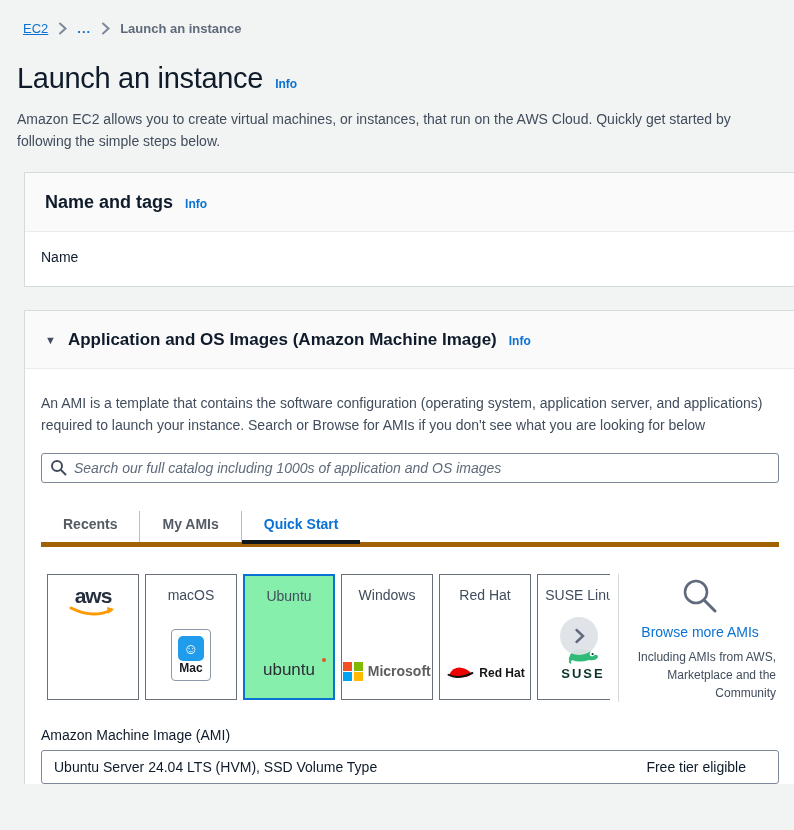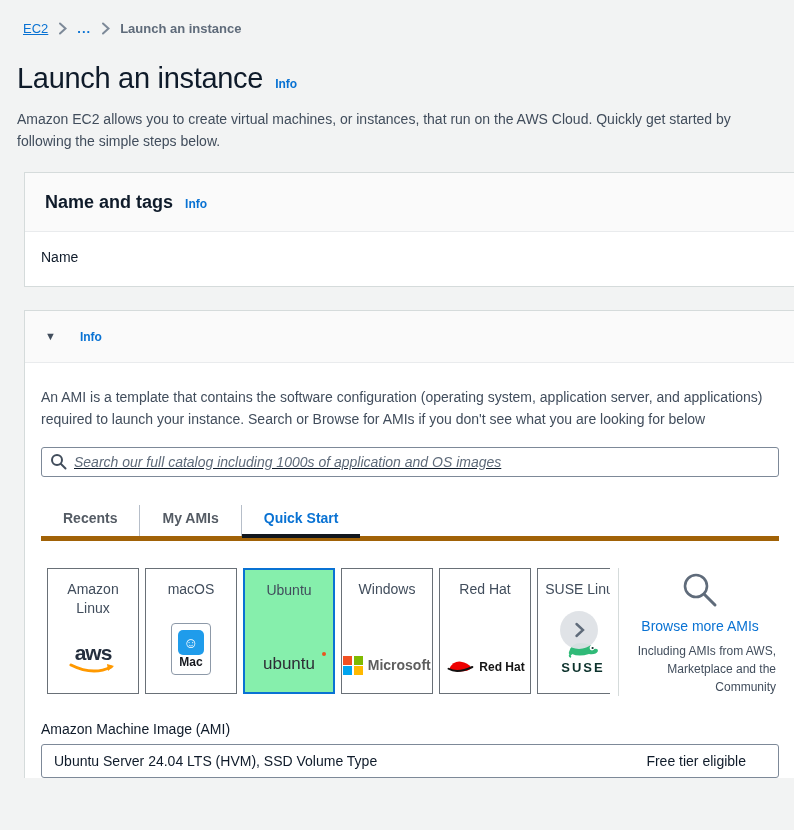--- a/index.html
+++ b/index.html
@@ -41,21 +41,21 @@
   .link { font-size:14px; color:#0972d3; cursor:pointer; }
   .name-row .link { margin-left:22px; }
 
   .card-ami { margin-top:23px; border-bottom:none; }
   .card-ami .card-body { padding:24px 16px 0; }
   .ami-desc { font-size:14px; line-height:21.5px; color:#414d5c; max-width:742px; }
 
   .search-wrap { position:relative; margin-top:17px; width:738px; }
   .search-input {
     width:100%; height:30px; border:1px solid #7d8998; border-radius:3px; background:#fff;
-    padding:0 10px 0 32px; font-size:14px; font-family:inherit; font-style:italic; color:#0f1b2a;text-decoration:underline;
+    padding:0 10px 0 32px; font-size:14px; font-family:inherit; font-style:italic; color:#0f1b2a;
   }
   .search-input::placeholder { color:#5f6b7a; font-style:italic; }
   .search-icon { position:absolute; left:9px; top:6px; }
 
   
   .tabs { display:flex; margin-top:28px; border-bottom:5px solid #a16207; width:738px; }
   .tab { position:relative; padding:5px 22px 10px; font-size:14px; font-weight:700; color:#545b64; cursor:pointer; }
   .tab + .tab { border-left:1px solid #b6bec9; }
   .tab.active { color:#0972d3; }
   .tab.active::after { content:""; position:absolute; left:0; right:0; bottom:-2px; height:4px; background:#11161d; }
@@ -141,20 +141,21 @@
       <a class="info-link">Info</a>
     </div>
     <div class="card-body">
       <label class="field-label">Name</label>
     </div>
   </section>
 
   <section class="card card-ami">
     <div class="card-header">
       <span class="caret">▼</span>
+      <h2 class="card-title" style="font-size:17px;">Application and OS Images (Amazon Machine Image)</h2>
       <a class="info-link">Info</a>
     </div>
     <div class="card-body">
       <p class="ami-desc">An AMI is a template that contains the software configuration (operating system, application server, and applications) required to launch your instance. Search or Browse for AMIs if you don't see what you are looking for below</p>
 
       <div class="search-wrap">
         <span class="search-icon">
           <svg width="17" height="17" viewBox="0 0 17 17">
               <circle cx="7" cy="7" r="5" stroke="#414d5c" stroke-width="2" fill="none"></circle>
               <line x1="11" y1="11" x2="15.5" y2="15.5" stroke="#414d5c" stroke-width="2" stroke-linecap="round"></line>
@@ -166,21 +167,20 @@
       <div class="tabs">
         <div class="tab">Recents</div>
         <div class="tab">My AMIs</div>
         <div class="tab active">Quick Start</div>
       </div>
 
       <div class="os-row">
         <div class="os-strip">
 
           <div class="os-card">
-            <div class="os-title">Amazon Linux</div>
             <div class="logo-aws">
               <span class="aws-word">aws</span>
               <svg width="48" height="12" viewBox="0 0 48 12">
                   <path d="M2 2 Q24 13 42 4" stroke="#ff9900" stroke-width="3" fill="none" stroke-linecap="round"></path>
                   <path d="M38 1 L45 3 L39 8" fill="#ff9900"></path>
                 </svg>
             </div>
           </div>
 
           <div class="os-card">

